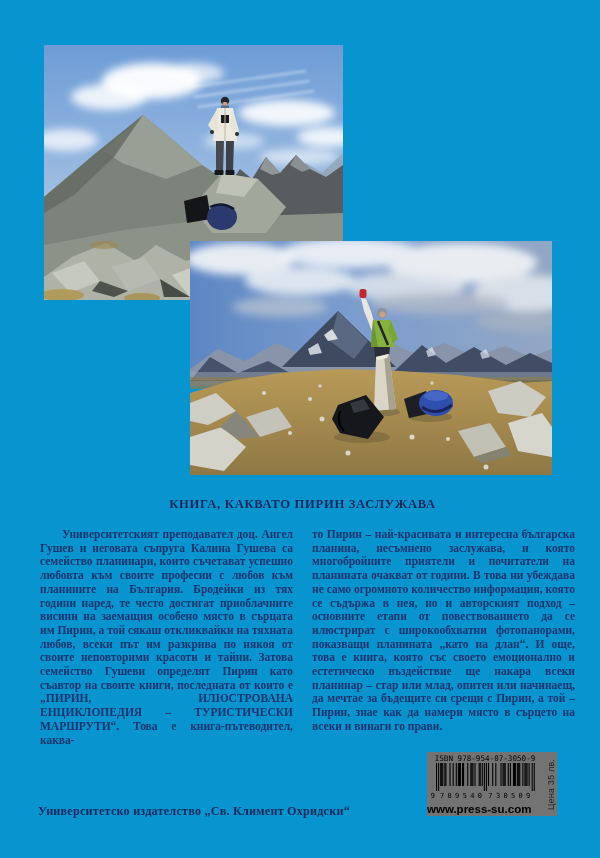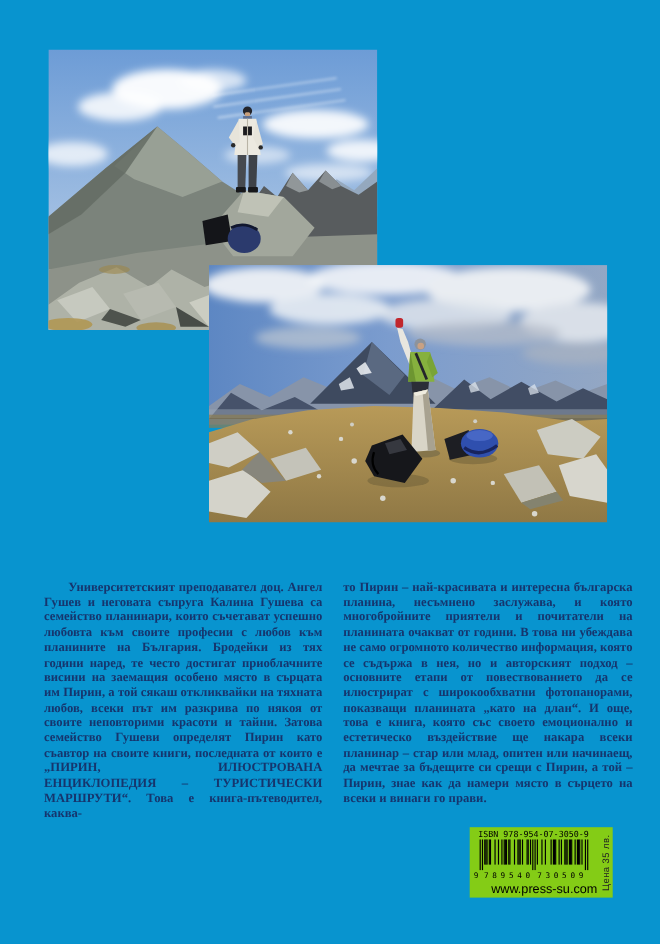--- a/index.html
+++ b/index.html
@@ -23,32 +23,32 @@
     text-align:justify;color:var(--navy-b,#16356d);z-index:3;font-weight:bold;
   }
   #col-left{left:40px;width:253px;text-indent:22px;}
   #col-right{left:312px;width:263px;}
   .publisher{
     position:absolute;left:38px;top:804px;font-weight:bold;font-size:12.2px;
     letter-spacing:0.2px;color:var(--navy-h,#10285a);z-index:3;
   }
   .barcode-panel{
     position:absolute;left:427px;top:752px;width:130px;height:64px;
-    background:#84cc16;z-index:3;
+    background:#737373;z-index:3;
   }
   .isbn{
     position:absolute;top:2px;left:2px;width:112px;text-align:center;
     font-family:"DejaVu Sans Mono",monospace;font-size:7.6px;color:#000;
     white-space:nowrap;
   }
   #barcode-bars{position:absolute;left:4px;top:11px;width:108px;height:36px;}
   #barcode-bars svg{display:block;}
   .www{
-    position:absolute;left:0;bottom:1px;width:116px;text-align:right;
-    font-family:"Liberation Sans",sans-serif;font-size:11.5px;color:#000;
+    position:absolute;left:0;bottom:1px;width:116px;text-align:left;
+    font-family:"Liberation Sans",sans-serif;font-size:11.5px;color:#000;font-weight:bold;
   }
   .price{
     position:absolute;right:1px;top:3px;height:58px;
     writing-mode:vertical-rl;transform:rotate(180deg);
     font-family:"Liberation Sans",sans-serif;font-size:8.6px;
     letter-spacing:0.4px;color:#222;text-align:center;
   }
 </style>
 </head>
 <body style="background: rgb(8, 148, 207);">
@@ -224,24 +224,26 @@
         <path d="M160,162 L174,158 L180,168 L164,172 Z" fill="#3a3c44" opacity="0.9"></path>
         <path d="M150,170 Q146,182 154,190" stroke="#000000" stroke-width="2" fill="none"></path>
         <polygon points="214,158 236,150 242,172 219,177" fill="#1d1e23"></polygon>
         <ellipse cx="246" cy="162" rx="17" ry="13" fill="#2f4fae"></ellipse>
         <ellipse cx="246" cy="155" rx="12" ry="5" fill="#4a69c8" opacity="0.9"></ellipse>
         <path d="M232,166 Q246,176 262,164" stroke="#18245e" stroke-width="3" fill="none"></path>
       </g>
     </svg>
   </div>
 
+  <div class="heading">КНИГА, КАКВАТО ПИРИН ЗАСЛУЖАВА</div>
 
   <div class="col" id="col-left">Университетският преподавател доц. Ангел Гушев и неговата съпруга Калина Гушева са семейство планинари, които съчетават успешно любовта към своите професии с любов към планините на България. Бродейки из тях години наред, те често достигат приоблачните висини на заемащия особено място в сърцата им Пирин, а той сякаш откликвайки на тяхната любов, всеки път им разкрива по някоя от своите неповторими красоти и тайни. Затова семейство Гушеви определят Пирин като съавтор на своите книги, последната от които е „ПИРИН, ИЛЮСТРОВАНА ЕНЦИКЛОПЕДИЯ – ТУРИСТИЧЕСКИ МАРШРУТИ“. Това е книга-пътеводител, каква-</div>
   <div class="col" id="col-right">то Пирин – най-красивата и интересна българска планина, несъмнено заслужава, и която многобройните приятели и почитатели на планината очакват от години. В това ни убеждава не само огромното количество информация, която се съдържа в нея, но и авторският подход – основните етапи от повествованието да се илюстрират с широкообхватни фотопанорами, показващи планината „като на длан“. И още, това е книга, която със своето емоционално и естетическо въздействие ще накара всеки планинар – стар или млад, опитен или начинаещ, да мечтае за бъдещите си срещи с Пирин, а той – Пирин, знае как да намери място в сърцето на всеки и винаги го прави.</div>
 
+  <div class="publisher">Университетско издателство „Св. Климент Охридски“</div>
 
   <div class="barcode-panel">
     <div class="isbn">ISBN 978-954-07-3050-9</div>
     <div id="barcode-bars">
         <svg width="106" height="36">
           <rect x="5.00" y="0" width="1.06" height="28" fill="#000000"></rect>
           <rect x="7.08" y="0" width="1.06" height="28" fill="#000000"></rect>
           <rect x="9.16" y="0" width="1.06" height="23" fill="#000000"></rect>
           <rect x="10.20" y="0" width="1.06" height="23" fill="#000000"></rect>
           <rect x="11.24" y="0" width="1.06" height="23" fill="#000000"></rect>

